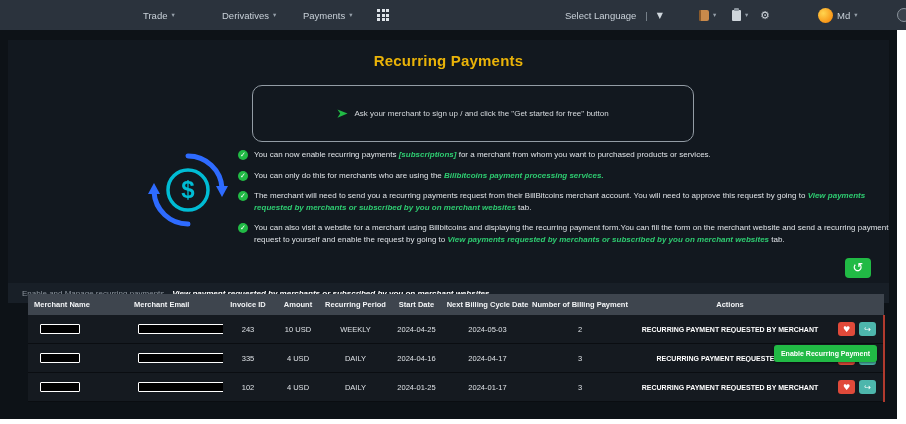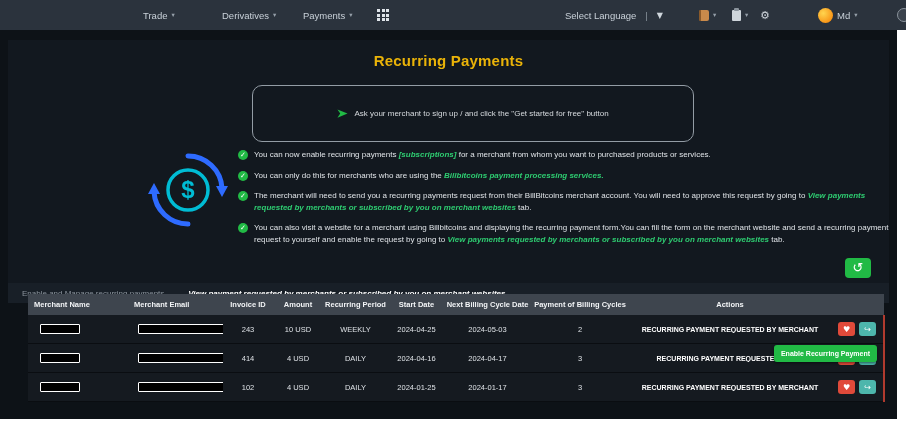--- a/index.html
+++ b/index.html
@@ -35,21 +35,21 @@
 
   .dollar-wrap { position:absolute; top:118px; left:146px; }
 
   .bullets { position:absolute; top:119px; left:238px; width:652px; }
   .bullet { display:flex; gap:6px; margin-bottom:9px; font-size:8px; line-height:1.45; color:#dfe3e7; }
   .check { width:10px; height:10px; border-radius:50%; background:#21ba45; color:#fff; font-size:7px; display:flex; align-items:center; justify-content:center; flex:0 0 auto; margin-top:1px; font-family:"DejaVu Sans",sans-serif; }
   .hl { color:#2ecc71; font-style:italic; font-weight:bold; }
 
   .history-btn { position:absolute; top:228px; left:845px; width:26px; height:20px; background:#21ba45; border:none; border-radius:4px; color:#fff; font-size:13px; line-height:18px; cursor:pointer; font-family:"DejaVu Sans",sans-serif; }
 
-  .tabs { position:absolute; top:253px; left:8px; width:881px; height:20px; background:#181f27; display:flex; align-items:center; gap:24px; padding-left:14px; font-size:8px; }
+  .tabs { position:absolute; top:253px; left:8px; width:881px; height:20px; background:#181f27; display:flex; align-items:center; gap:8px; padding-left:14px; font-size:8px; }
   .tab { cursor:pointer; white-space:nowrap; }
   .tab-inactive { color:#8a939c; }
   .tab-active { color:#ffffff; font-weight:bold;font-style:italic; }
 
   
   .table { position:absolute; top:264px; left:28px; width:856px; }
   .trow { display:grid; grid-template-columns:100px 95px 50px 50px 65px 57px 85px 100px 200px 54px; align-items:center; }
   .thead { background:#3e454e; height:21px; color:#f2f4f6; font-size:7.5px; font-weight:bold; }
   .tbody-row { background:#151a20; height:29px; border-bottom:1px solid #0a0d11; color:#dde1e5; font-size:7.5px; }
   .cell { padding-left:6px; overflow:hidden; white-space:nowrap; }
@@ -175,21 +175,21 @@
 
     <div class="table">
       <div class="trow thead">
         <div class="cell">Merchant Name</div>
         <div class="cell">Merchant Email</div>
         <div class="cell cc">Invoice ID</div>
         <div class="cell cc">Amount</div>
         <div class="cell cc">Recurring Period</div>
         <div class="cell cc">Start Date</div>
         <div class="cell cc">Next Billing Cycle Date</div>
-        <div class="cell cc">Payment of Billing Cycles</div>
+        <div class="cell cc">Number of Billing Payment</div>
         <div class="cell cc">Actions</div>
       </div>
 
       <div class="trow tbody-row">
         <div class="cell">
             <div class="redact redact-name"></div>
           </div>
         <div class="cell">
             <div class="redact redact-email"></div>
           </div>
@@ -206,21 +206,21 @@
         </div>
       </div>
 
       <div class="trow tbody-row">
         <div class="cell">
             <div class="redact redact-name"></div>
           </div>
         <div class="cell">
             <div class="redact redact-email"></div>
           </div>
-        <div class="cell cc">414</div>
+        <div class="cell cc">335</div>
         <div class="cell cc">4 USD</div>
         <div class="cell cc">DAILY</div>
         <div class="cell cc">2024-04-16</div>
         <div class="cell cc">2024-04-17</div>
         <div class="cell cc">3</div>
         <div class="cell cc desc">RECURRING PAYMENT REQUESTED BY ME</div>
         <div class="cell cc actions-cell">
           <button class="abtn abtn-red">♥</button>
           <button class="abtn abtn-teal">↪</button>
         </div>

